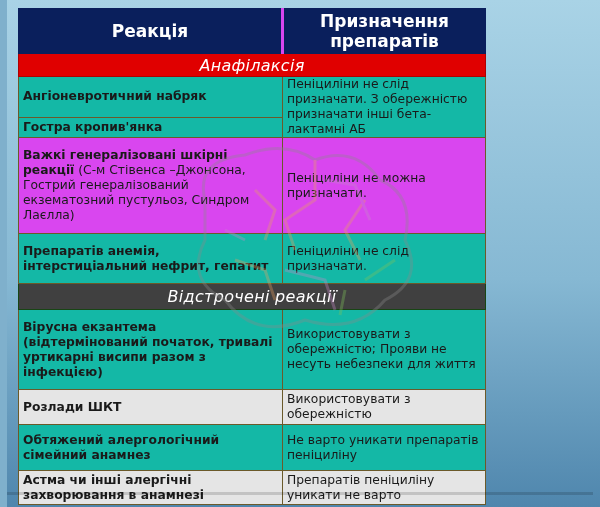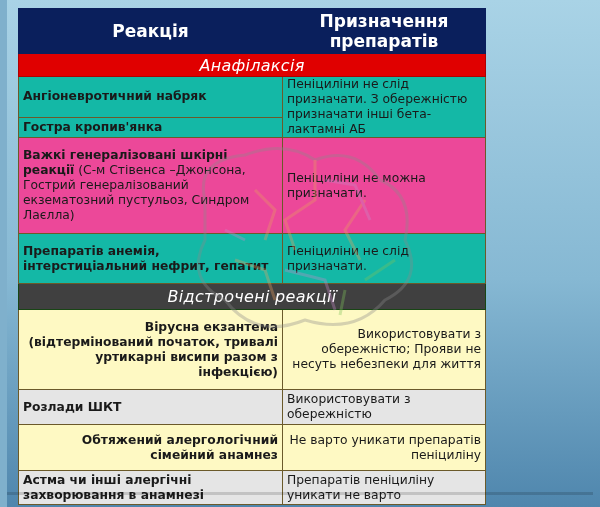--- a/index.html
+++ b/index.html
@@ -12,29 +12,29 @@
   .tbl {
     position:absolute; left:6px; top:8px; width:468px; height:484px;
     border-collapse:collapse; table-layout:fixed;margin-left:12px;
   }
   .tbl td, .tbl th { border:1px solid #6b5a2a; padding:0 4px; vertical-align:middle; line-height:15px; font-size:12.3px; color:#1a1a1a; }
   .col-left { width:264px; }
   .hdr th {
     background:#0a1f5c; color:#ffffff; font-weight:bold; font-size:17px; line-height:20px;
     border-color:#0a1f5c; text-align:center; height:44px;
   }
-  .hdr th.h2 { border-left:1px solid #d946ef; }
+  .hdr th.h2 { border-left:3px solid #d946ef; }
   .section td {
     text-align:center; font-style:italic; font-weight:normal; color:#ffffff; font-size:16px; letter-spacing:0.3px;
   }
   .sec-red td { background:#e00000; height:22px; border-color:#b00000; }
   .sec-green td { background:#404040; height:25px; border-color:#184514; }
   .ylight { background:#14b8a6; }
-  .ydark { background:#ec4899; }
-  .plight { background:#fef9c3;text-align:right; }
+  .ydark { background:#d946ef; }
+  .plight { background:#14b8a6; }
   .pdark { background:#e5e5e5; }
   .b { font-weight:bold; }
   .watermark {
     position:absolute; left:165px; top:140px; width:300px; height:210px; pointer-events:none; opacity:0.35;
   }
   .wm-text {
     position:absolute; left:30px; top:78px; font-family:"DejaVu Sans", sans-serif; font-size:50px; color:#6d6d6d; letter-spacing:2px;
     font-weight:normal;
   }
   .shadow { position:absolute; left:7px; top:492px; width:586px; height:3px; background:rgba(0,0,0,0.15); }

